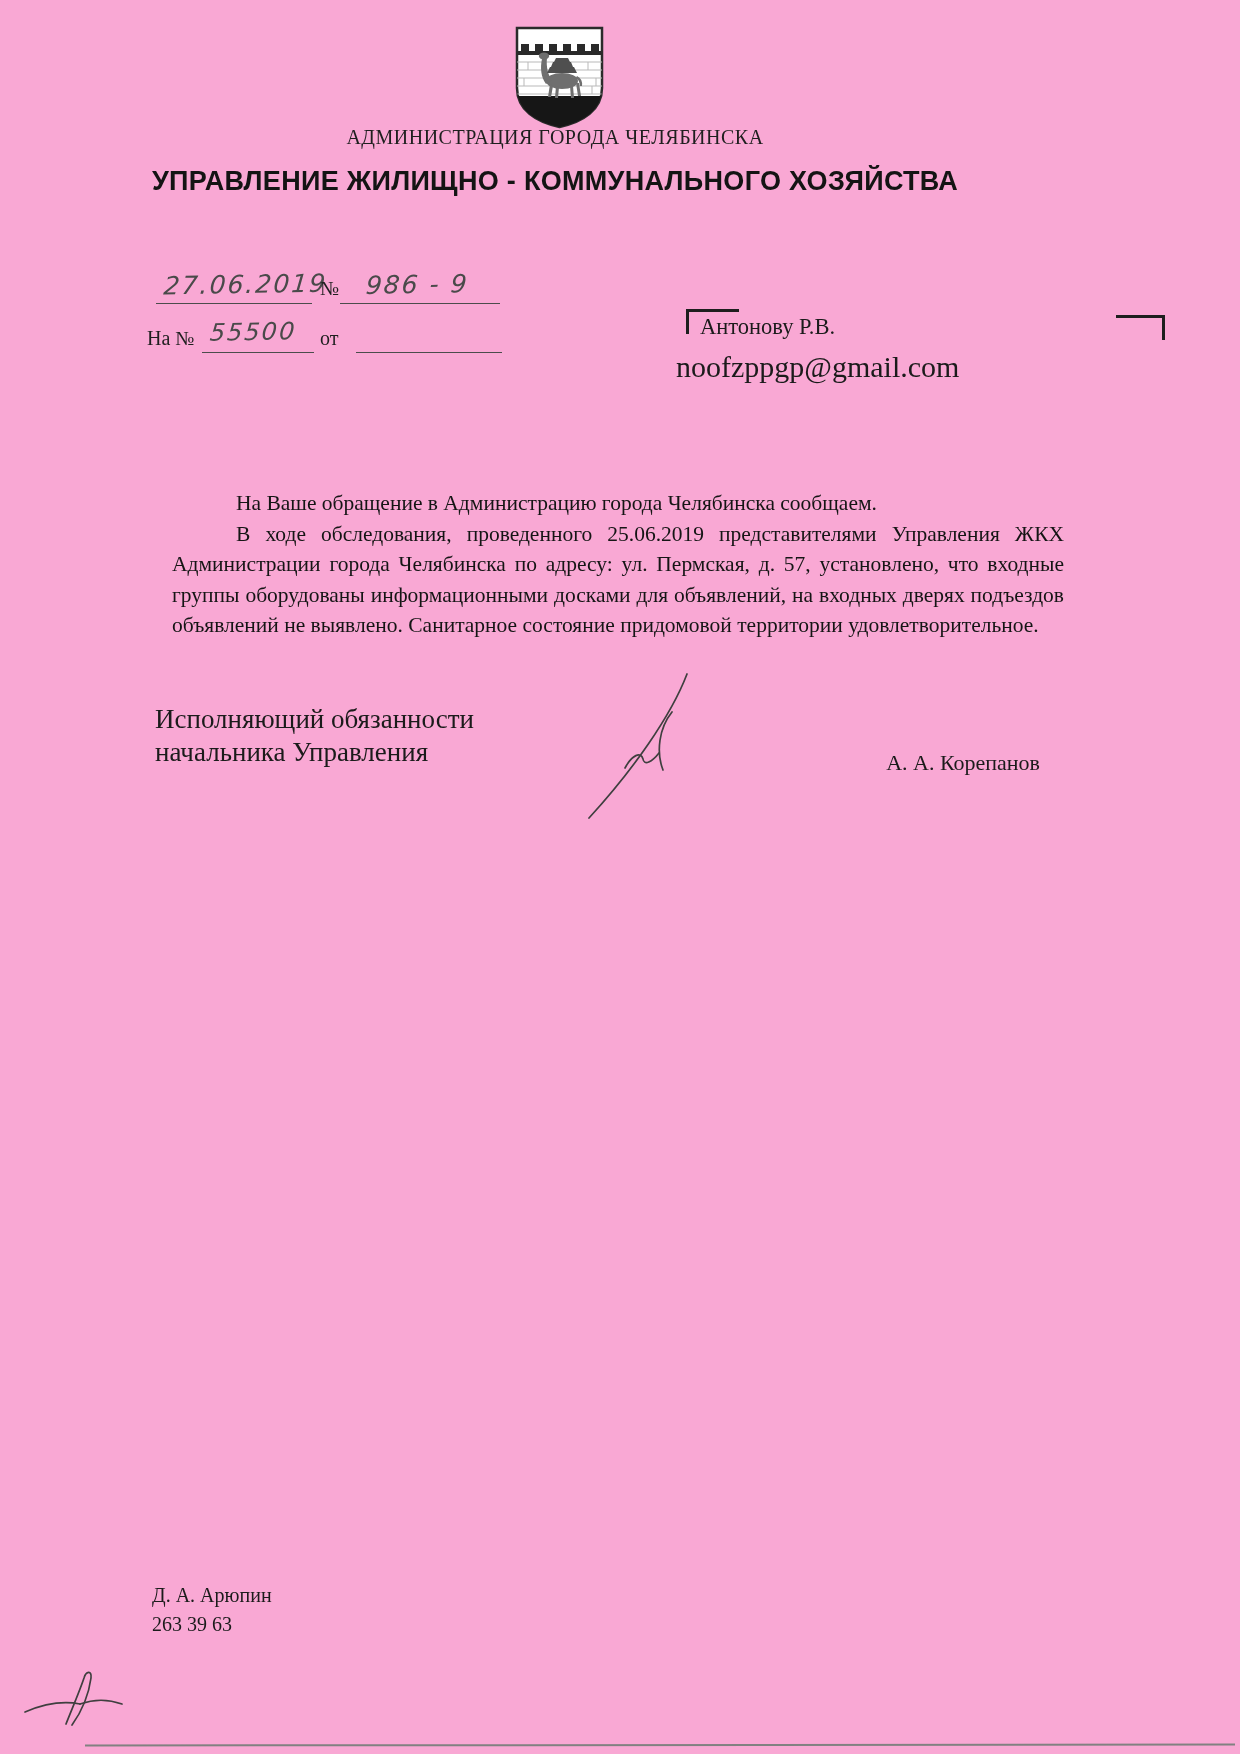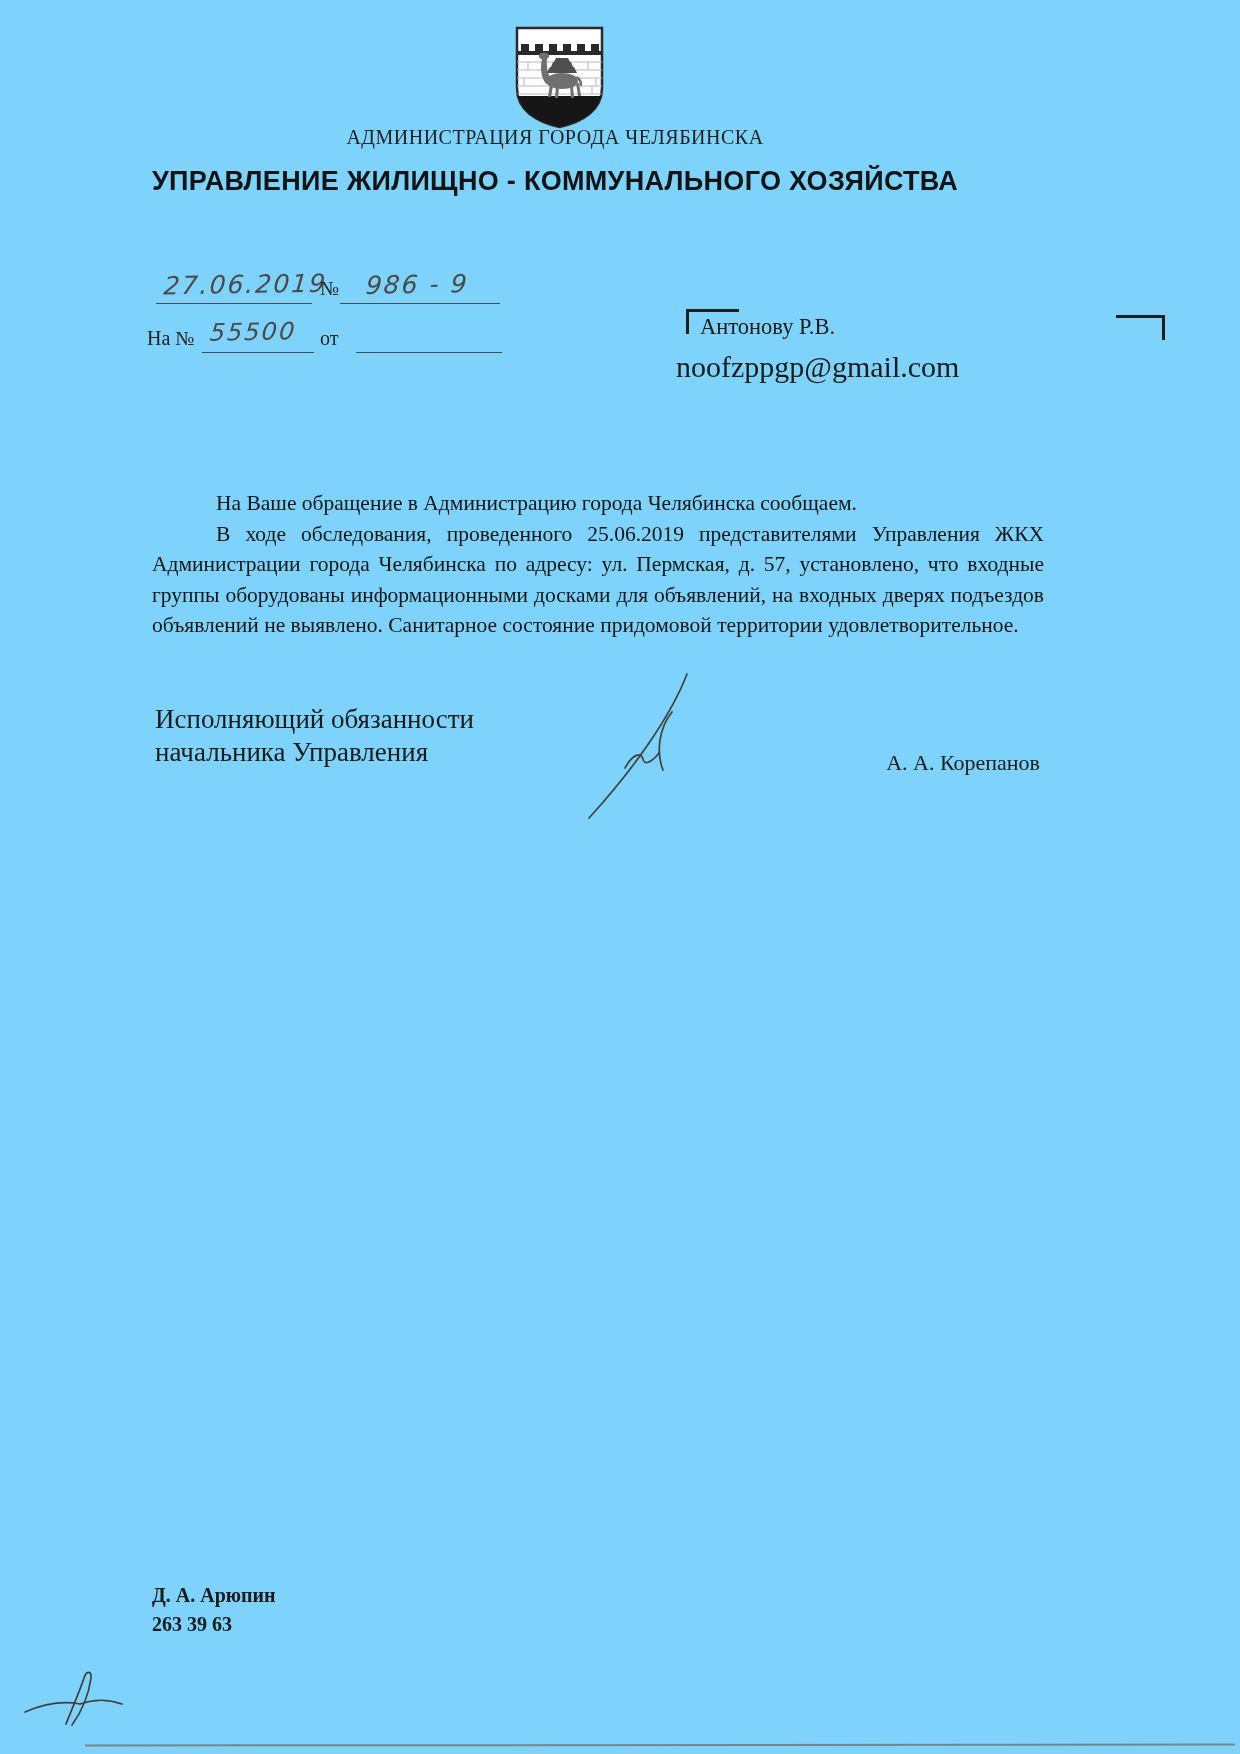--- a/index.html
+++ b/index.html
@@ -1,18 +1,18 @@
 <!DOCTYPE html>
 <html><head>
 <meta charset="utf-8">
 <style>
   html,body { margin:0; padding:0; background:#e9e9e9; }
   .page {
     position:relative; width:1240px; height:1754px; margin:0 auto;
-    background:#7dd3fc; overflow:hidden; color:#1b1b1b;
+    background:#f9a8d4; overflow:hidden; color:#1b1b1b;
     font-family:"Liberation Serif", serif;
   }
   .abs { position:absolute; }
   .sans { font-family:"Liberation Sans", sans-serif; }
   .serif { font-family:"Liberation Serif", serif; }
 
   .org-header {
     left:0; top:126px; width:1110px; text-align:center;
     font-size:20px; letter-spacing:0.5px; color:#1f1f1f;
   }
@@ -40,30 +40,30 @@
   }
   .bracket-right {
     left:1116px; top:315px; width:46px; height:22px;
     border-top:3.5px solid #1e1e1e; border-right:3.5px solid #1e1e1e;
   }
 
   .recipient-name { left:700px; top:314px; font-size:22.5px; }
   .recipient-email { left:676px; top:350px; font-size:30px; }
 
   .body-text {
-    left:152px; top:488px; width:892px;
+    left:172px; top:488px; width:892px;
     font-size:21.5px; line-height:30.5px; color:#151515;
   }
   .body-text p { margin:0; text-indent:64px; text-align:justify; }
   .body-text p.first { text-align:left; }
 
   .sig-position { left:155px; top:703px; font-size:27px; line-height:33px; }
   .sig-name { left:790px; top:750px; width:250px; text-align:right; font-size:22px; }
 
-  .executor { left:152px; top:1581px; font-size:20px; line-height:29px;font-weight:bold; }
+  .executor { left:152px; top:1581px; font-size:20px; line-height:29px; }
 
   .scan-bottom-line {
     left:85px; top:1744px; width:1150px; height:2px; background:#818181;
     transform:rotate(-0.05deg);
   }
 
   svg .ink { stroke:#3f3f3f; stroke-width:1.7; fill:none; stroke-linecap:round; }
 </style>
 </head>
 <body>

